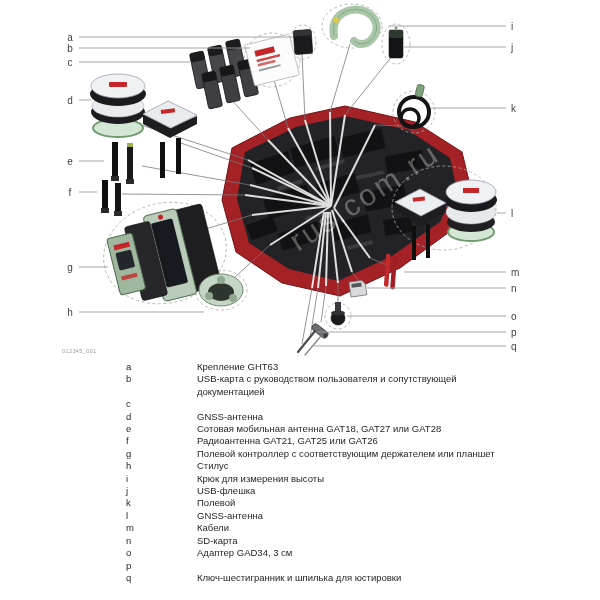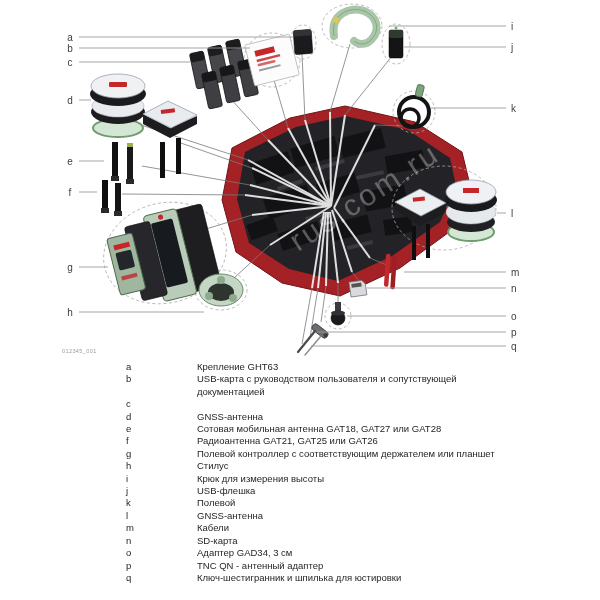--- a/index.html
+++ b/index.html
@@ -373,20 +373,19 @@
       <div class="lrow">
         <span class="lletter">n</span>
         <span class="ltext">SD-карта</span>
       </div>
       <div class="lrow">
         <span class="lletter">o</span>
         <span class="ltext">Адаптер GAD34, 3 см</span>
       </div>
       <div class="lrow">
         <span class="lletter">p</span>
-        <span class="ltext">TNC QN - антенный адаптер</span>
       </div>
       <div class="lrow">
         <span class="lletter">q</span>
         <span class="ltext">Ключ-шестигранник и шпилька для юстировки</span>
       </div>
     </div>
 </div>
 
 </body></html>

